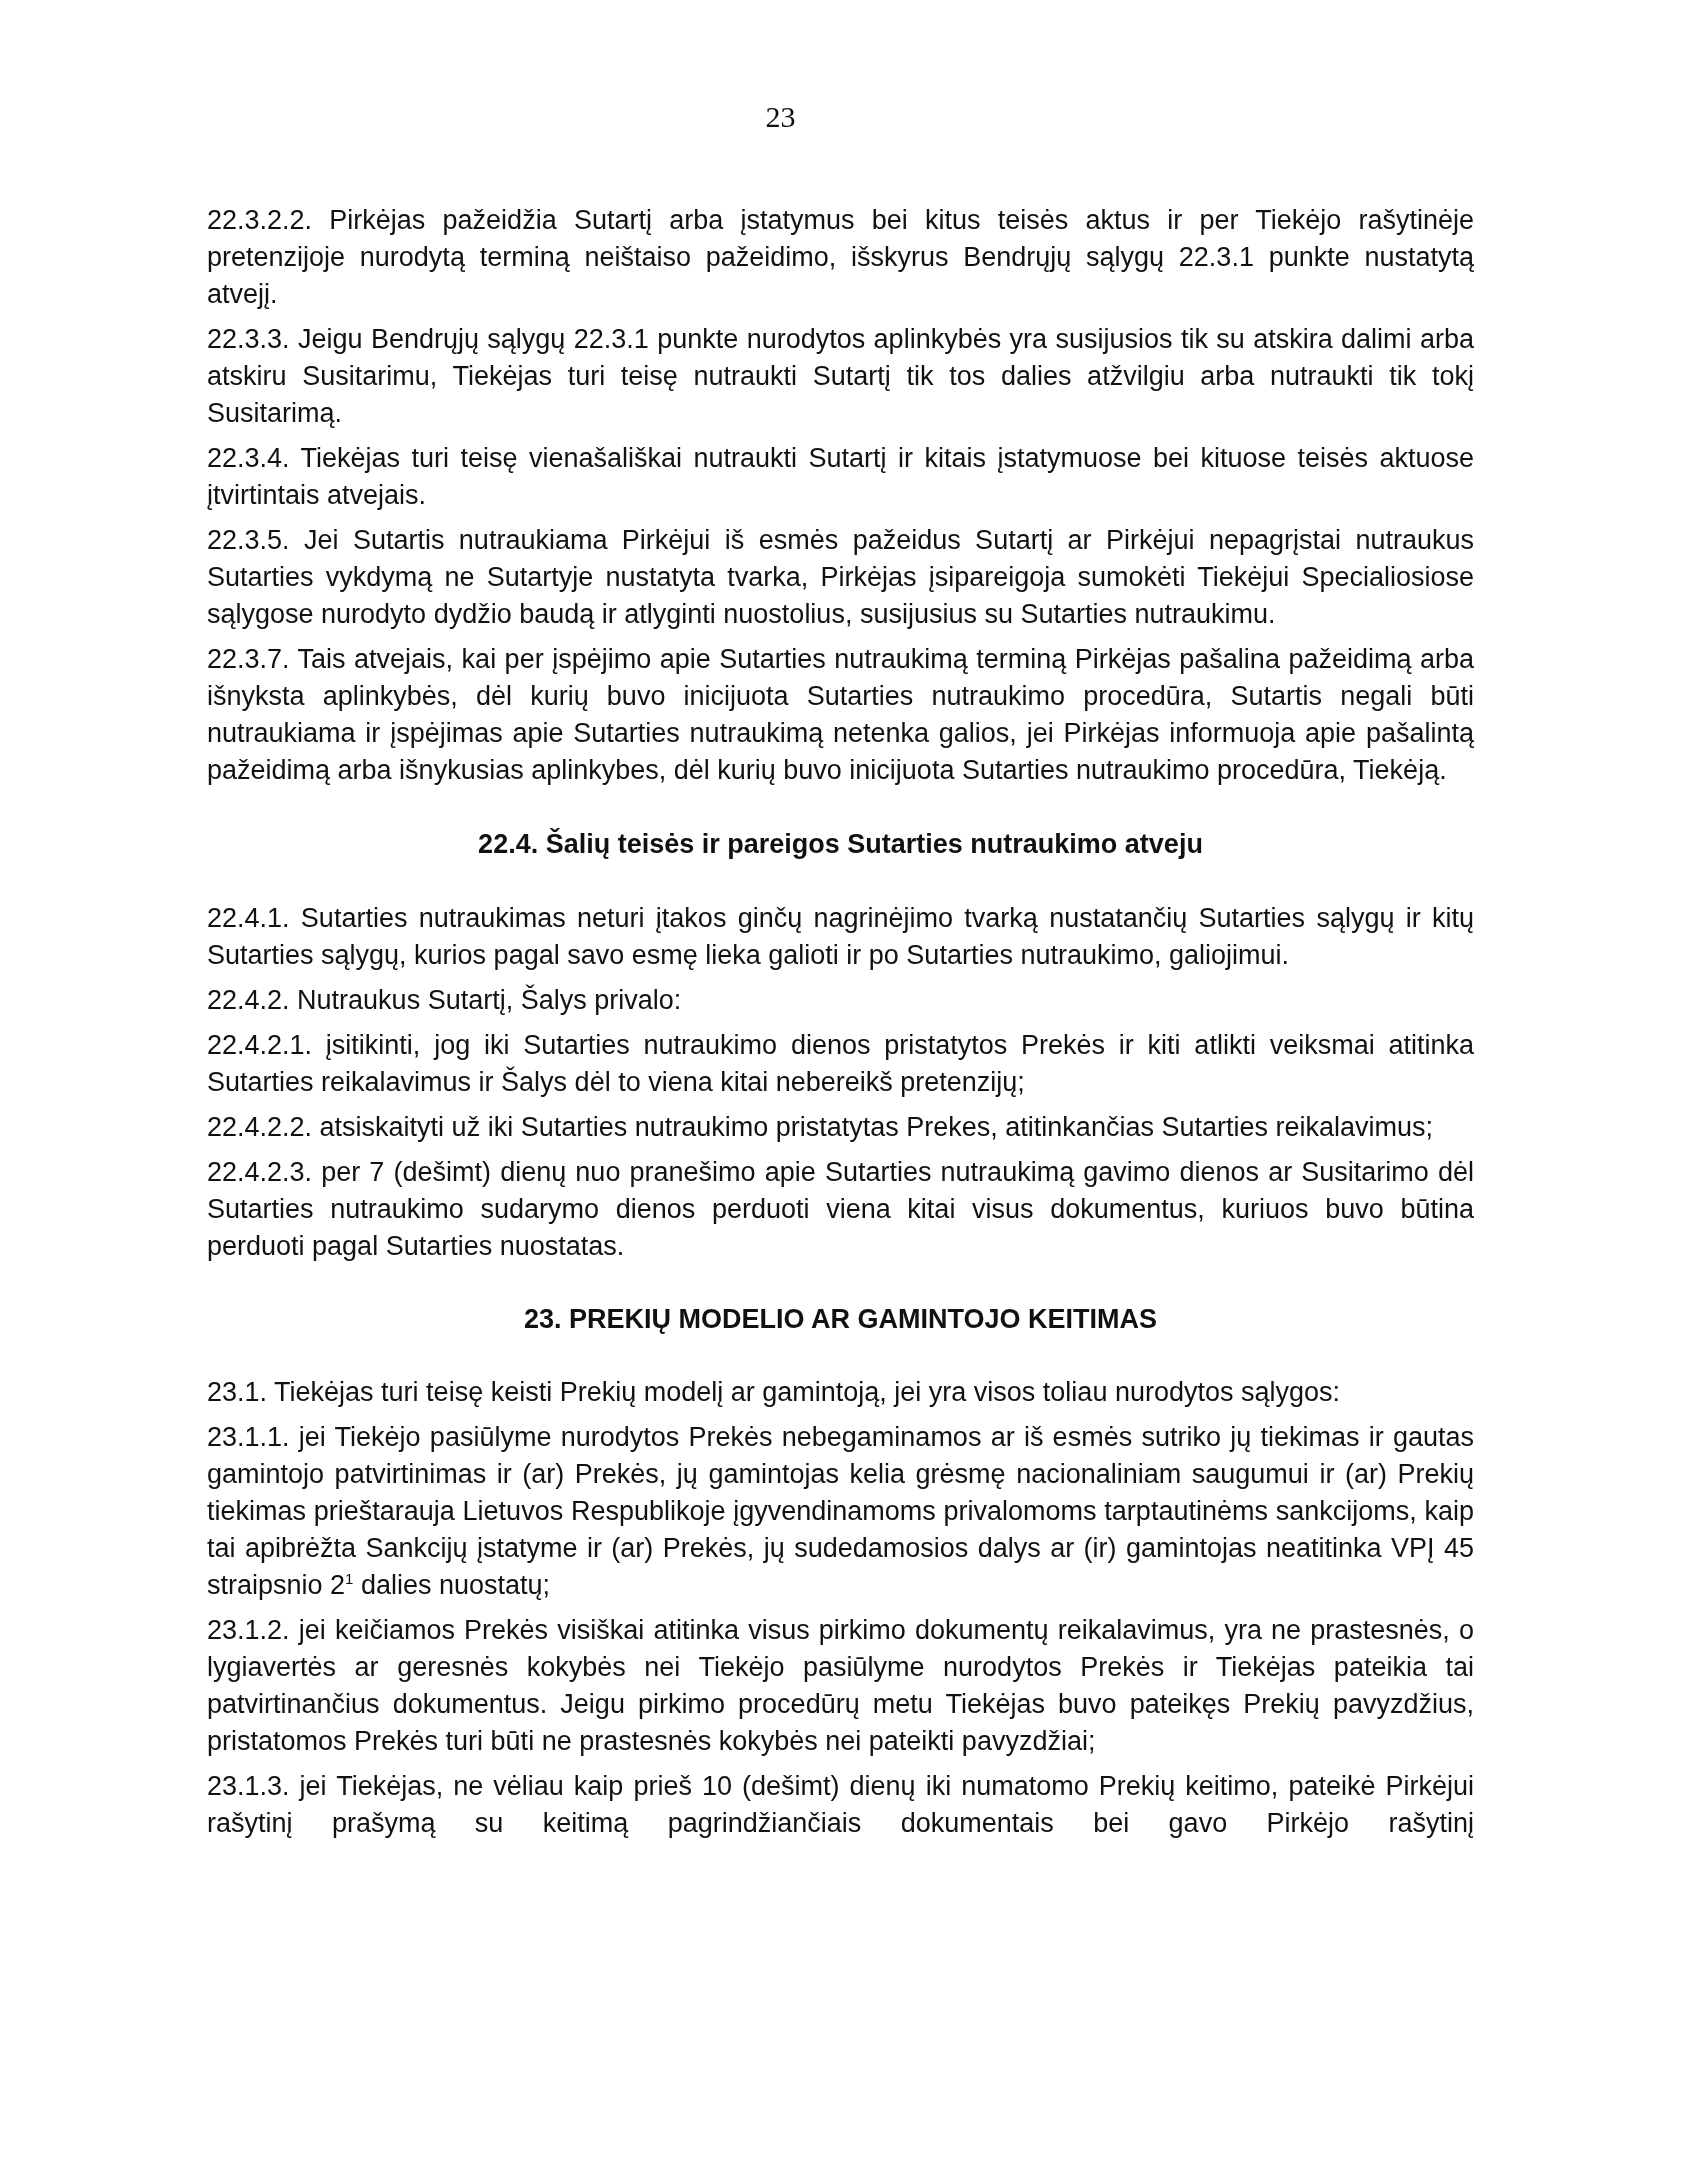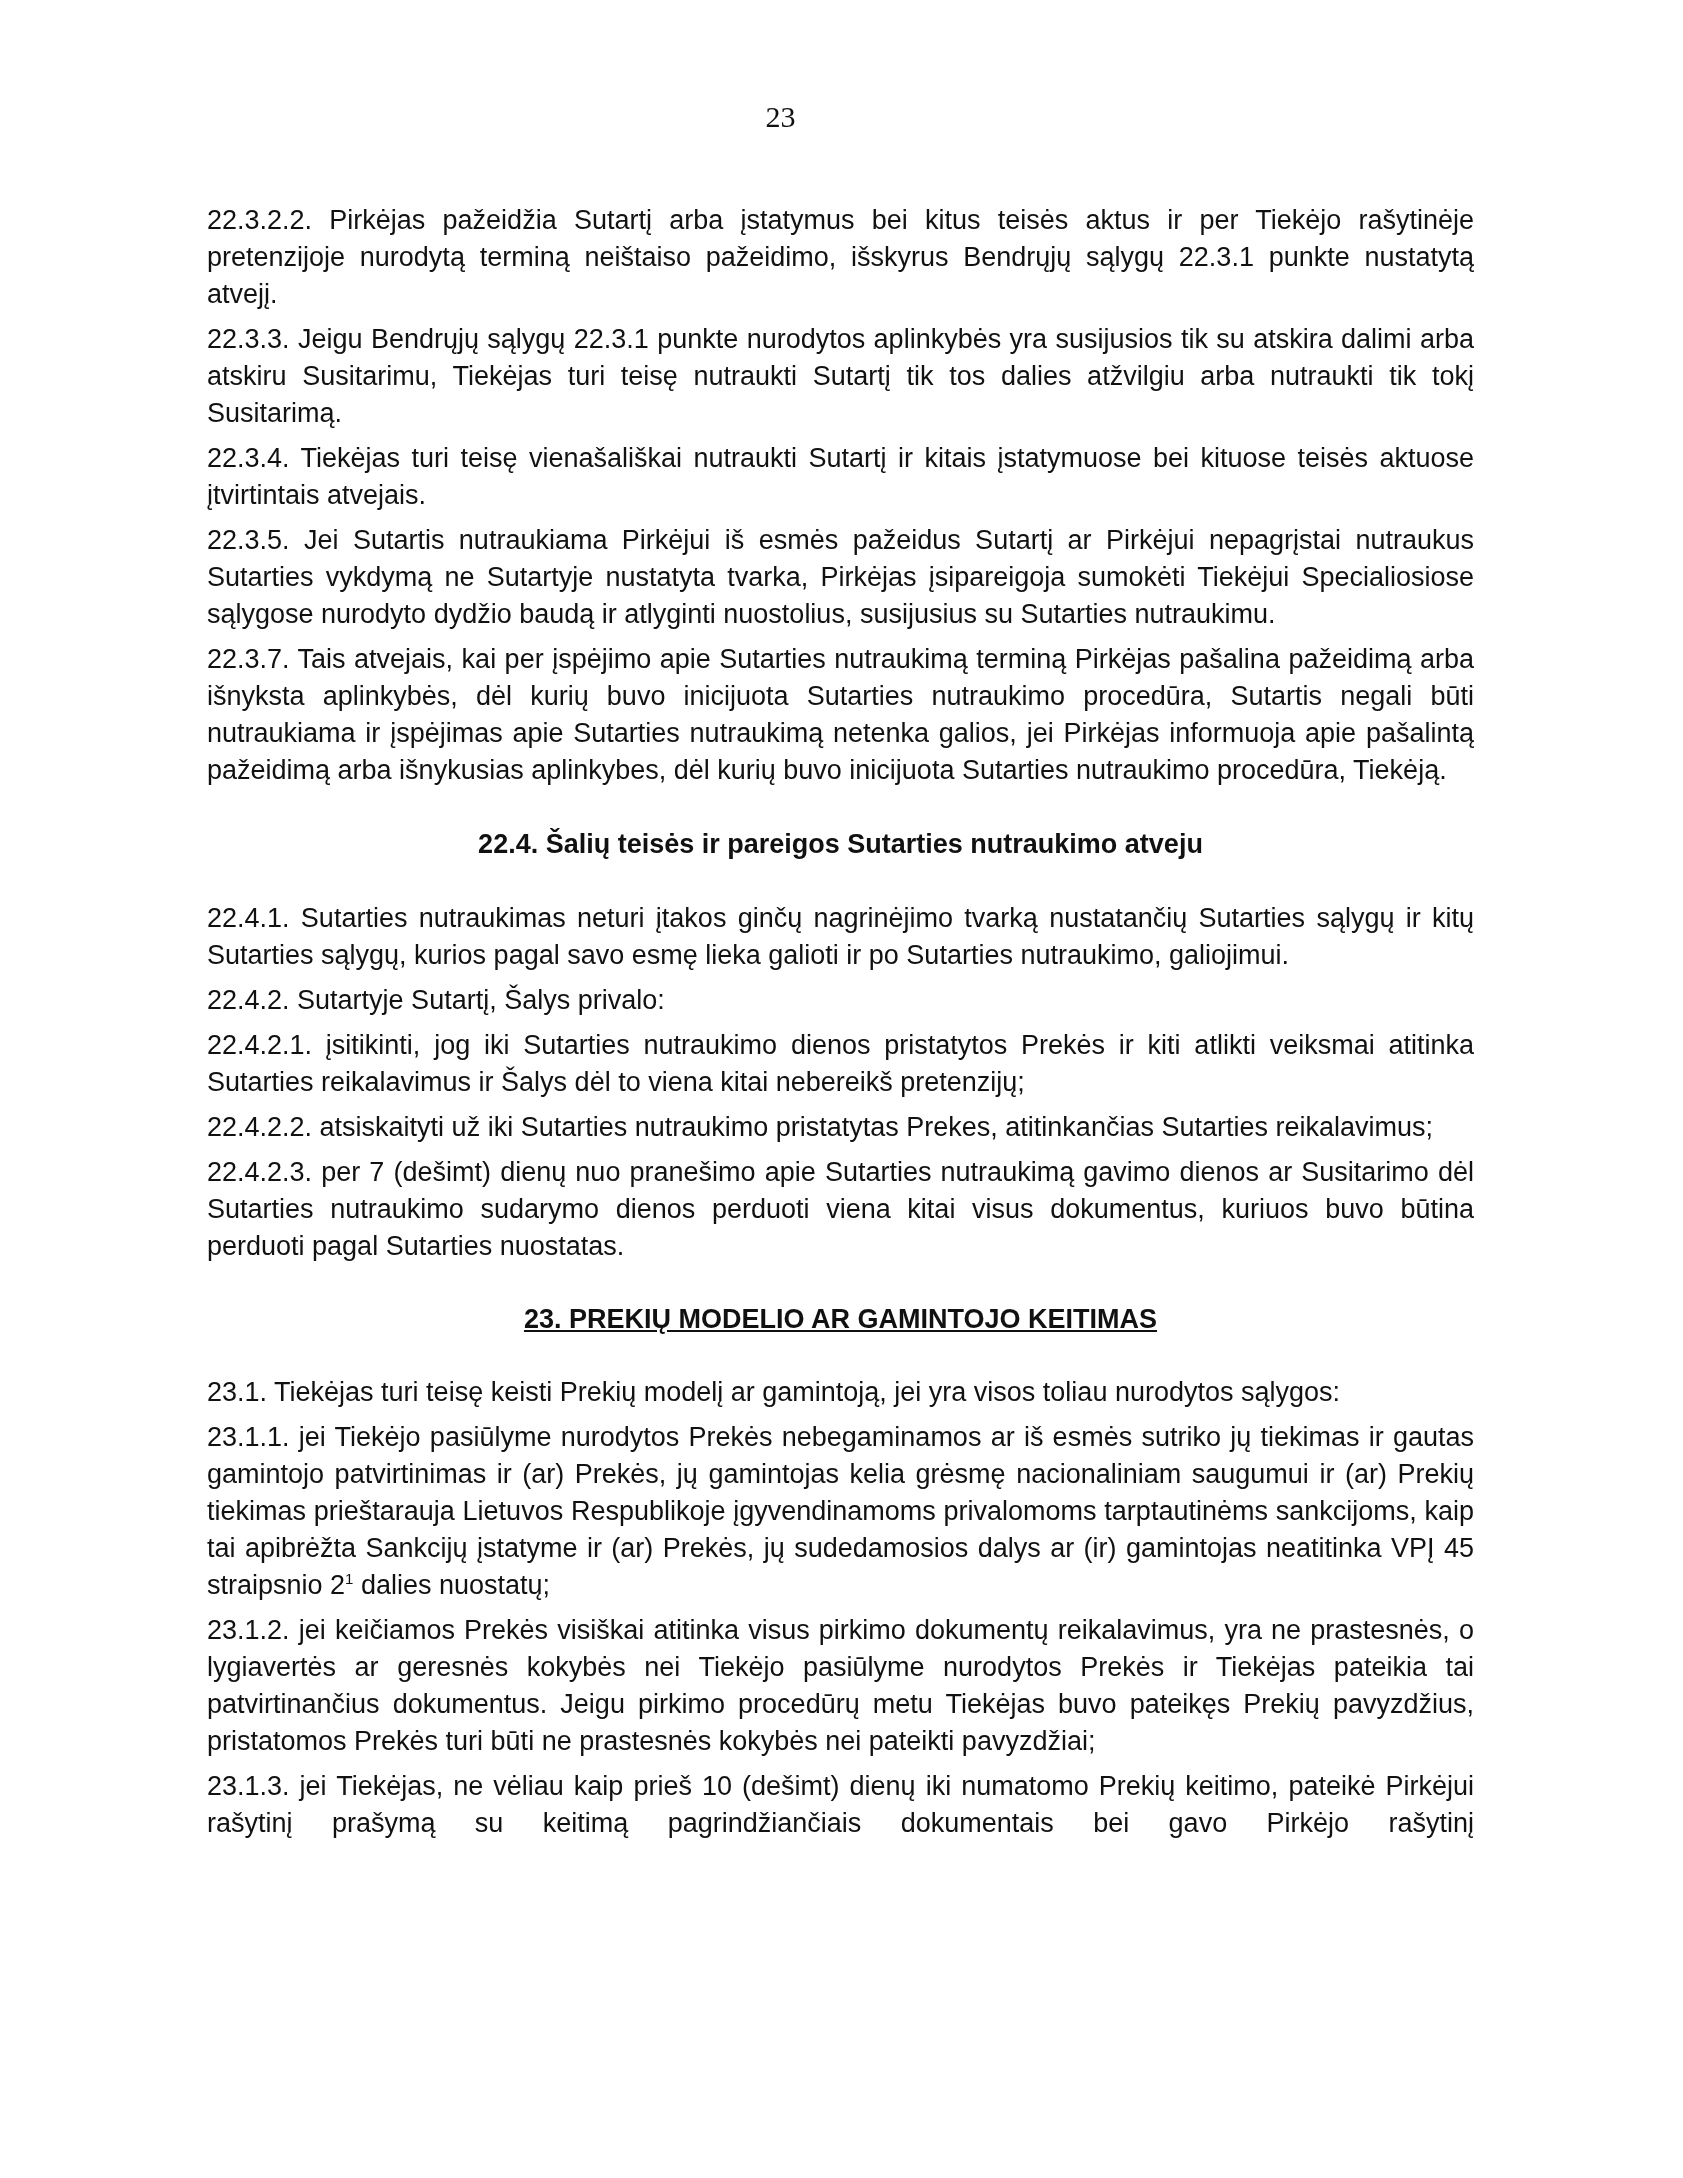--- a/index.html
+++ b/index.html
@@ -12,39 +12,39 @@
       position: absolute; top: 194px; left: 199px; width: 1283px;
       font-family: "Liberation Sans", "DejaVu Sans", sans-serif;
       font-size: 27px; line-height: 37px;
     }
     .para { margin: 8px; text-align: justify; }
     .heading {
       margin: 0; text-align: center; font-weight: bold;
       font-size: 27px; line-height: 37px;
     }
     .h1 { margin-top: 37px; margin-bottom: 37px; }
-    .h2 { margin-top: 36px; margin-bottom: 36px; text-decoration: underline; }
+    .h2 { margin-top: 36px; margin-bottom: 36px; }
     sup { font-size: 15px; line-height: 0; vertical-align: 10px; }
   </style>
 </head>
 <body>
 
 <div class="page-number">23</div>
 
 <div class="content">
   <p class="para">22.3.2.2. Pirkėjas pažeidžia Sutartį arba įstatymus bei kitus teisės aktus ir per Tiekėjo rašytinėje pretenzijoje nurodytą terminą neištaiso pažeidimo, išskyrus Bendrųjų sąlygų 22.3.1 punkte nustatytą atvejį.</p>
   <p class="para">22.3.3. Jeigu Bendrųjų sąlygų 22.3.1 punkte nurodytos aplinkybės yra susijusios tik su atskira dalimi arba atskiru Susitarimu, Tiekėjas turi teisę nutraukti Sutartį tik tos dalies atžvilgiu arba nutraukti tik tokį Susitarimą.</p>
   <p class="para">22.3.4. Tiekėjas turi teisę vienašališkai nutraukti Sutartį ir kitais įstatymuose bei kituose teisės aktuose įtvirtintais atvejais.</p>
   <p class="para">22.3.5. Jei Sutartis nutraukiama Pirkėjui iš esmės pažeidus Sutartį ar Pirkėjui nepagrįstai nutraukus Sutarties vykdymą ne Sutartyje nustatyta tvarka, Pirkėjas įsipareigoja sumokėti Tiekėjui Specialiosiose sąlygose nurodyto dydžio baudą ir atlyginti nuostolius, susijusius su Sutarties nutraukimu.</p>
   <p class="para">22.3.7. Tais atvejais, kai per įspėjimo apie Sutarties nutraukimą terminą Pirkėjas pašalina pažeidimą arba išnyksta aplinkybės, dėl kurių buvo inicijuota Sutarties nutraukimo procedūra, Sutartis negali būti nutraukiama ir įspėjimas apie Sutarties nutraukimą netenka galios, jei Pirkėjas informuoja apie pašalintą pažeidimą arba išnykusias aplinkybes, dėl kurių buvo inicijuota Sutarties nutraukimo procedūra, Tiekėją.</p>
 
   <h2 class="heading h1">22.4. Šalių teisės ir pareigos Sutarties nutraukimo atveju</h2>
 
   <p class="para">22.4.1. Sutarties nutraukimas neturi įtakos ginčų nagrinėjimo tvarką nustatančių Sutarties sąlygų ir kitų Sutarties sąlygų, kurios pagal savo esmę lieka galioti ir po Sutarties nutraukimo, galiojimui.</p>
-  <p class="para">22.4.2. Sutartyje Sutartį, Šalys privalo:</p>
+  <p class="para">22.4.2. Nutraukus Sutartį, Šalys privalo:</p>
   <p class="para">22.4.2.1. įsitikinti, jog iki Sutarties nutraukimo dienos pristatytos Prekės ir kiti atlikti veiksmai atitinka Sutarties reikalavimus ir Šalys dėl to viena kitai nebereikš pretenzijų;</p>
   <p class="para">22.4.2.2. atsiskaityti už iki Sutarties nutraukimo pristatytas Prekes, atitinkančias Sutarties reikalavimus;</p>
   <p class="para">22.4.2.3. per 7 (dešimt) dienų nuo pranešimo apie Sutarties nutraukimą gavimo dienos ar Susitarimo dėl Sutarties nutraukimo sudarymo dienos perduoti viena kitai visus dokumentus, kuriuos buvo būtina perduoti pagal Sutarties nuostatas.</p>
 
   <h2 class="heading h2">23.  PREKIŲ MODELIO AR GAMINTOJO KEITIMAS</h2>
 
   <p class="para">23.1. Tiekėjas turi teisę keisti Prekių modelį ar gamintoją, jei yra visos toliau nurodytos sąlygos:</p>
   <p class="para"><span>23.1.1. jei Tiekėjo pasiūlyme nurodytos Prekės nebegaminamos ar iš esmės sutriko jų tiekimas ir gautas gamintojo patvirtinimas ir (ar) Prekės, jų gamintojas kelia grėsmę nacionaliniam saugumui ir (ar) Prekių tiekimas prieštarauja Lietuvos Respublikoje įgyvendinamoms privalomoms tarptautinėms sankcijoms, kaip tai apibrėžta Sankcijų įstatyme ir (ar) Prekės, jų sudedamosios dalys ar (ir) gamintojas neatitinka VPĮ 45 straipsnio 2</span><sup>1</sup><span> dalies nuostatų;</span></p>
   <p class="para">23.1.2. jei keičiamos Prekės visiškai atitinka visus pirkimo dokumentų reikalavimus, yra ne prastesnės, o lygiavertės ar geresnės kokybės nei Tiekėjo pasiūlyme nurodytos Prekės ir Tiekėjas pateikia tai patvirtinančius dokumentus. Jeigu pirkimo procedūrų metu Tiekėjas buvo pateikęs Prekių pavyzdžius, pristatomos Prekės turi būti ne prastesnės kokybės nei pateikti pavyzdžiai;</p>
   <p class="para" style="text-align-last: justify;">23.1.3. jei Tiekėjas, ne vėliau kaip prieš 10 (dešimt) dienų iki numatomo Prekių keitimo, pateikė Pirkėjui rašytinį prašymą su keitimą pagrindžiančiais dokumentais bei gavo Pirkėjo rašytinį</p>

